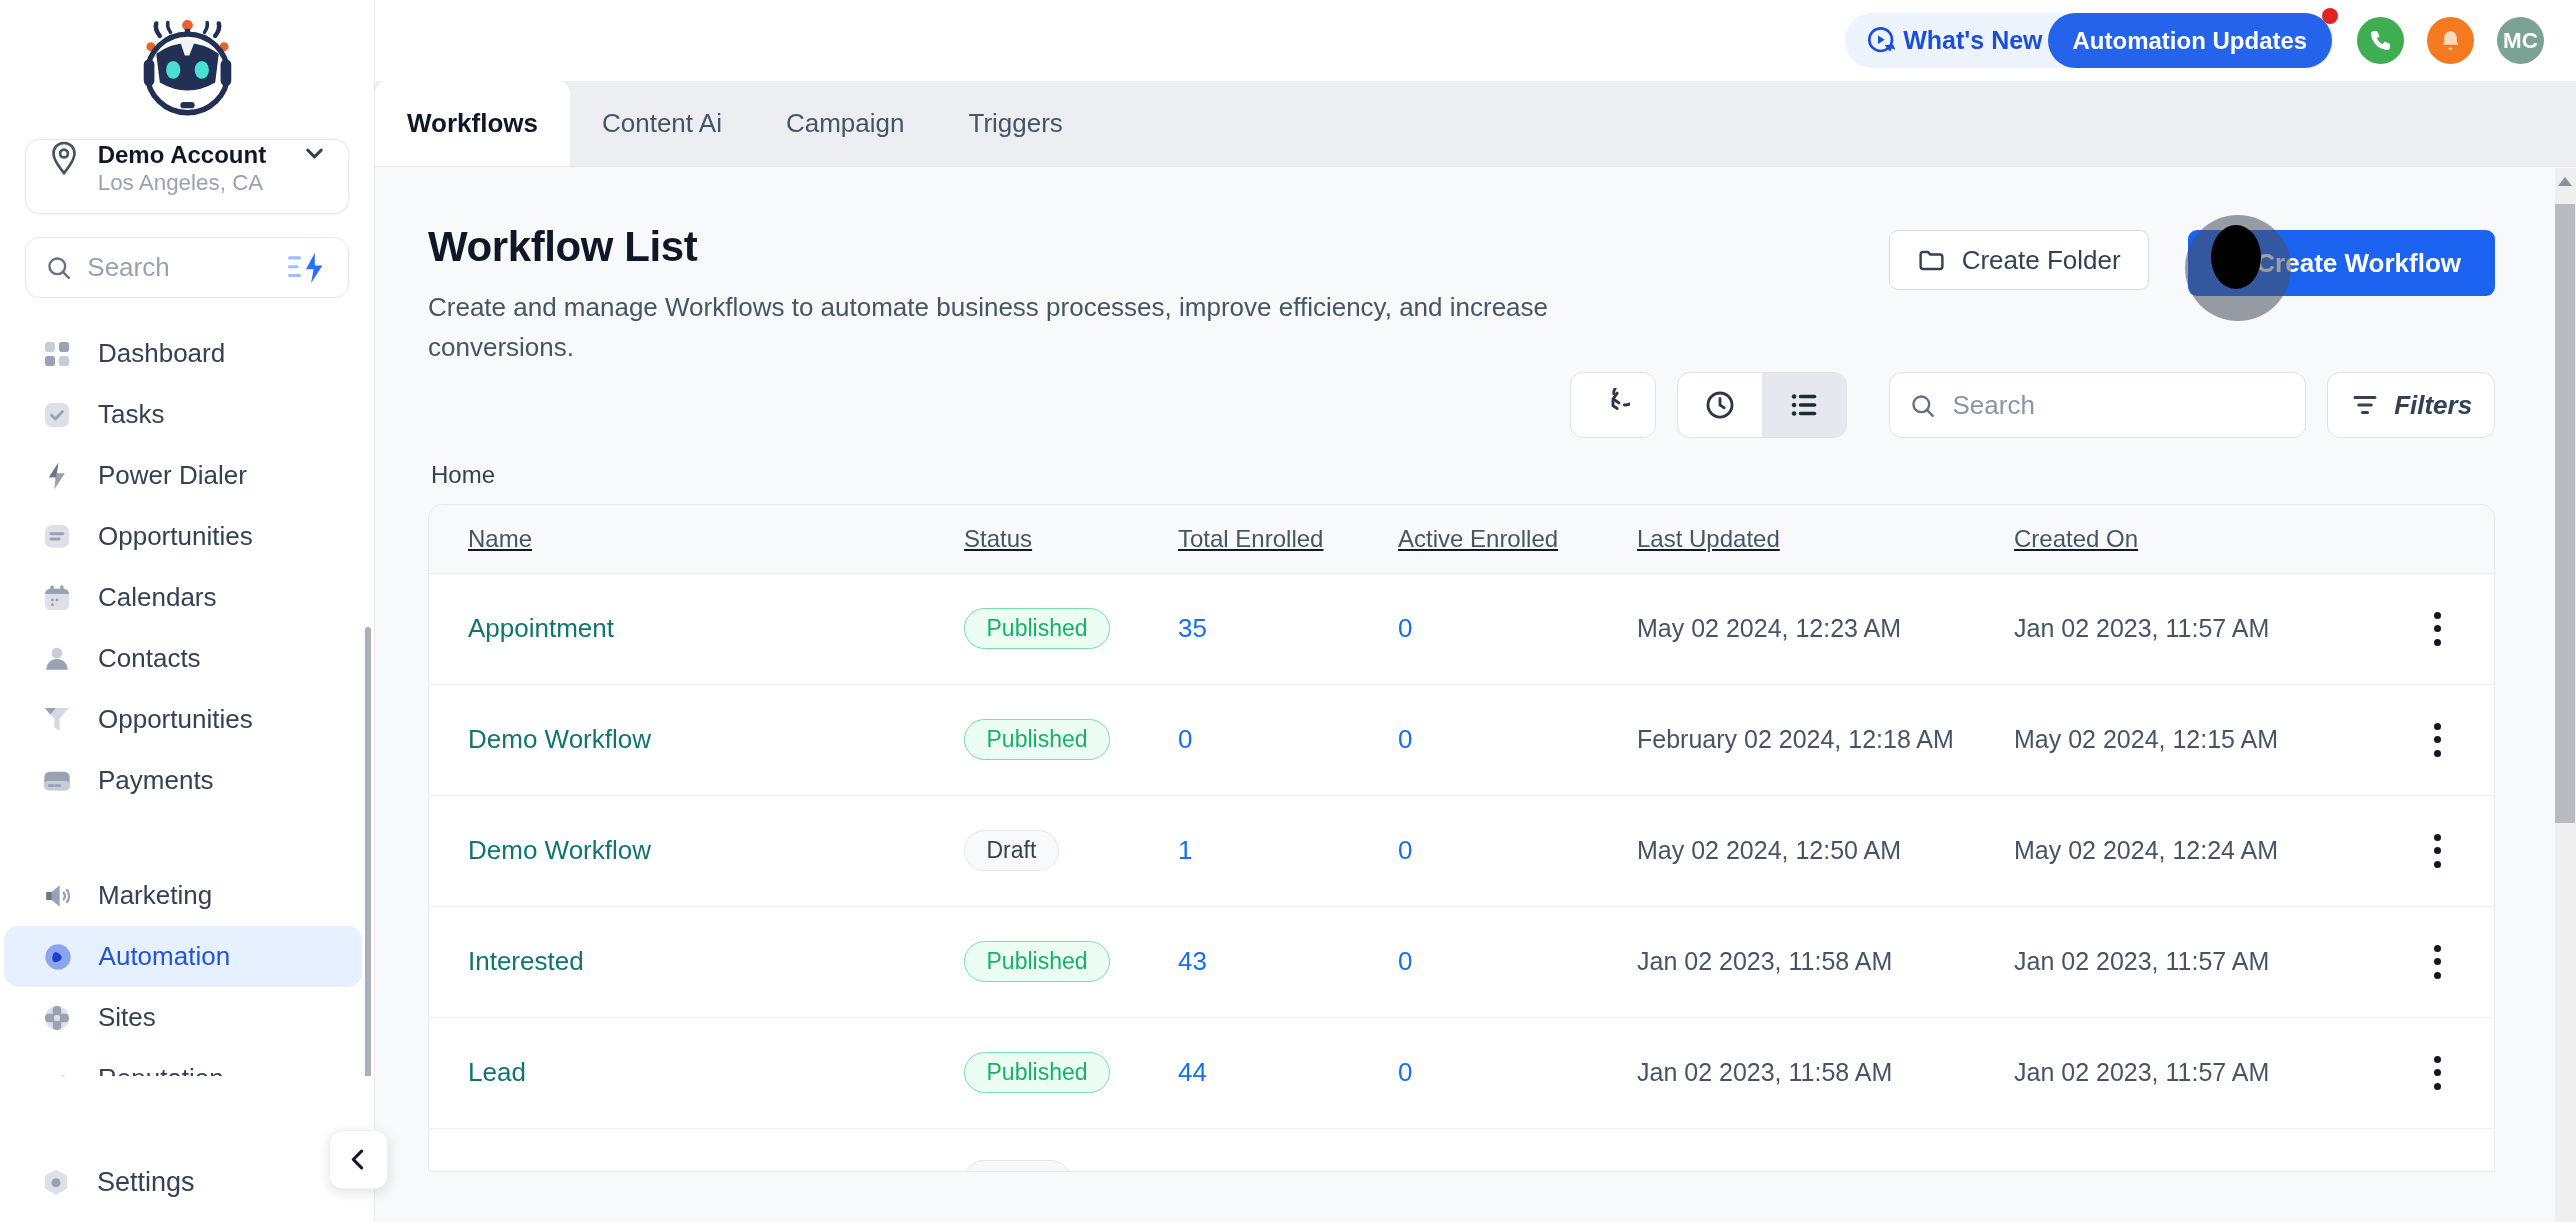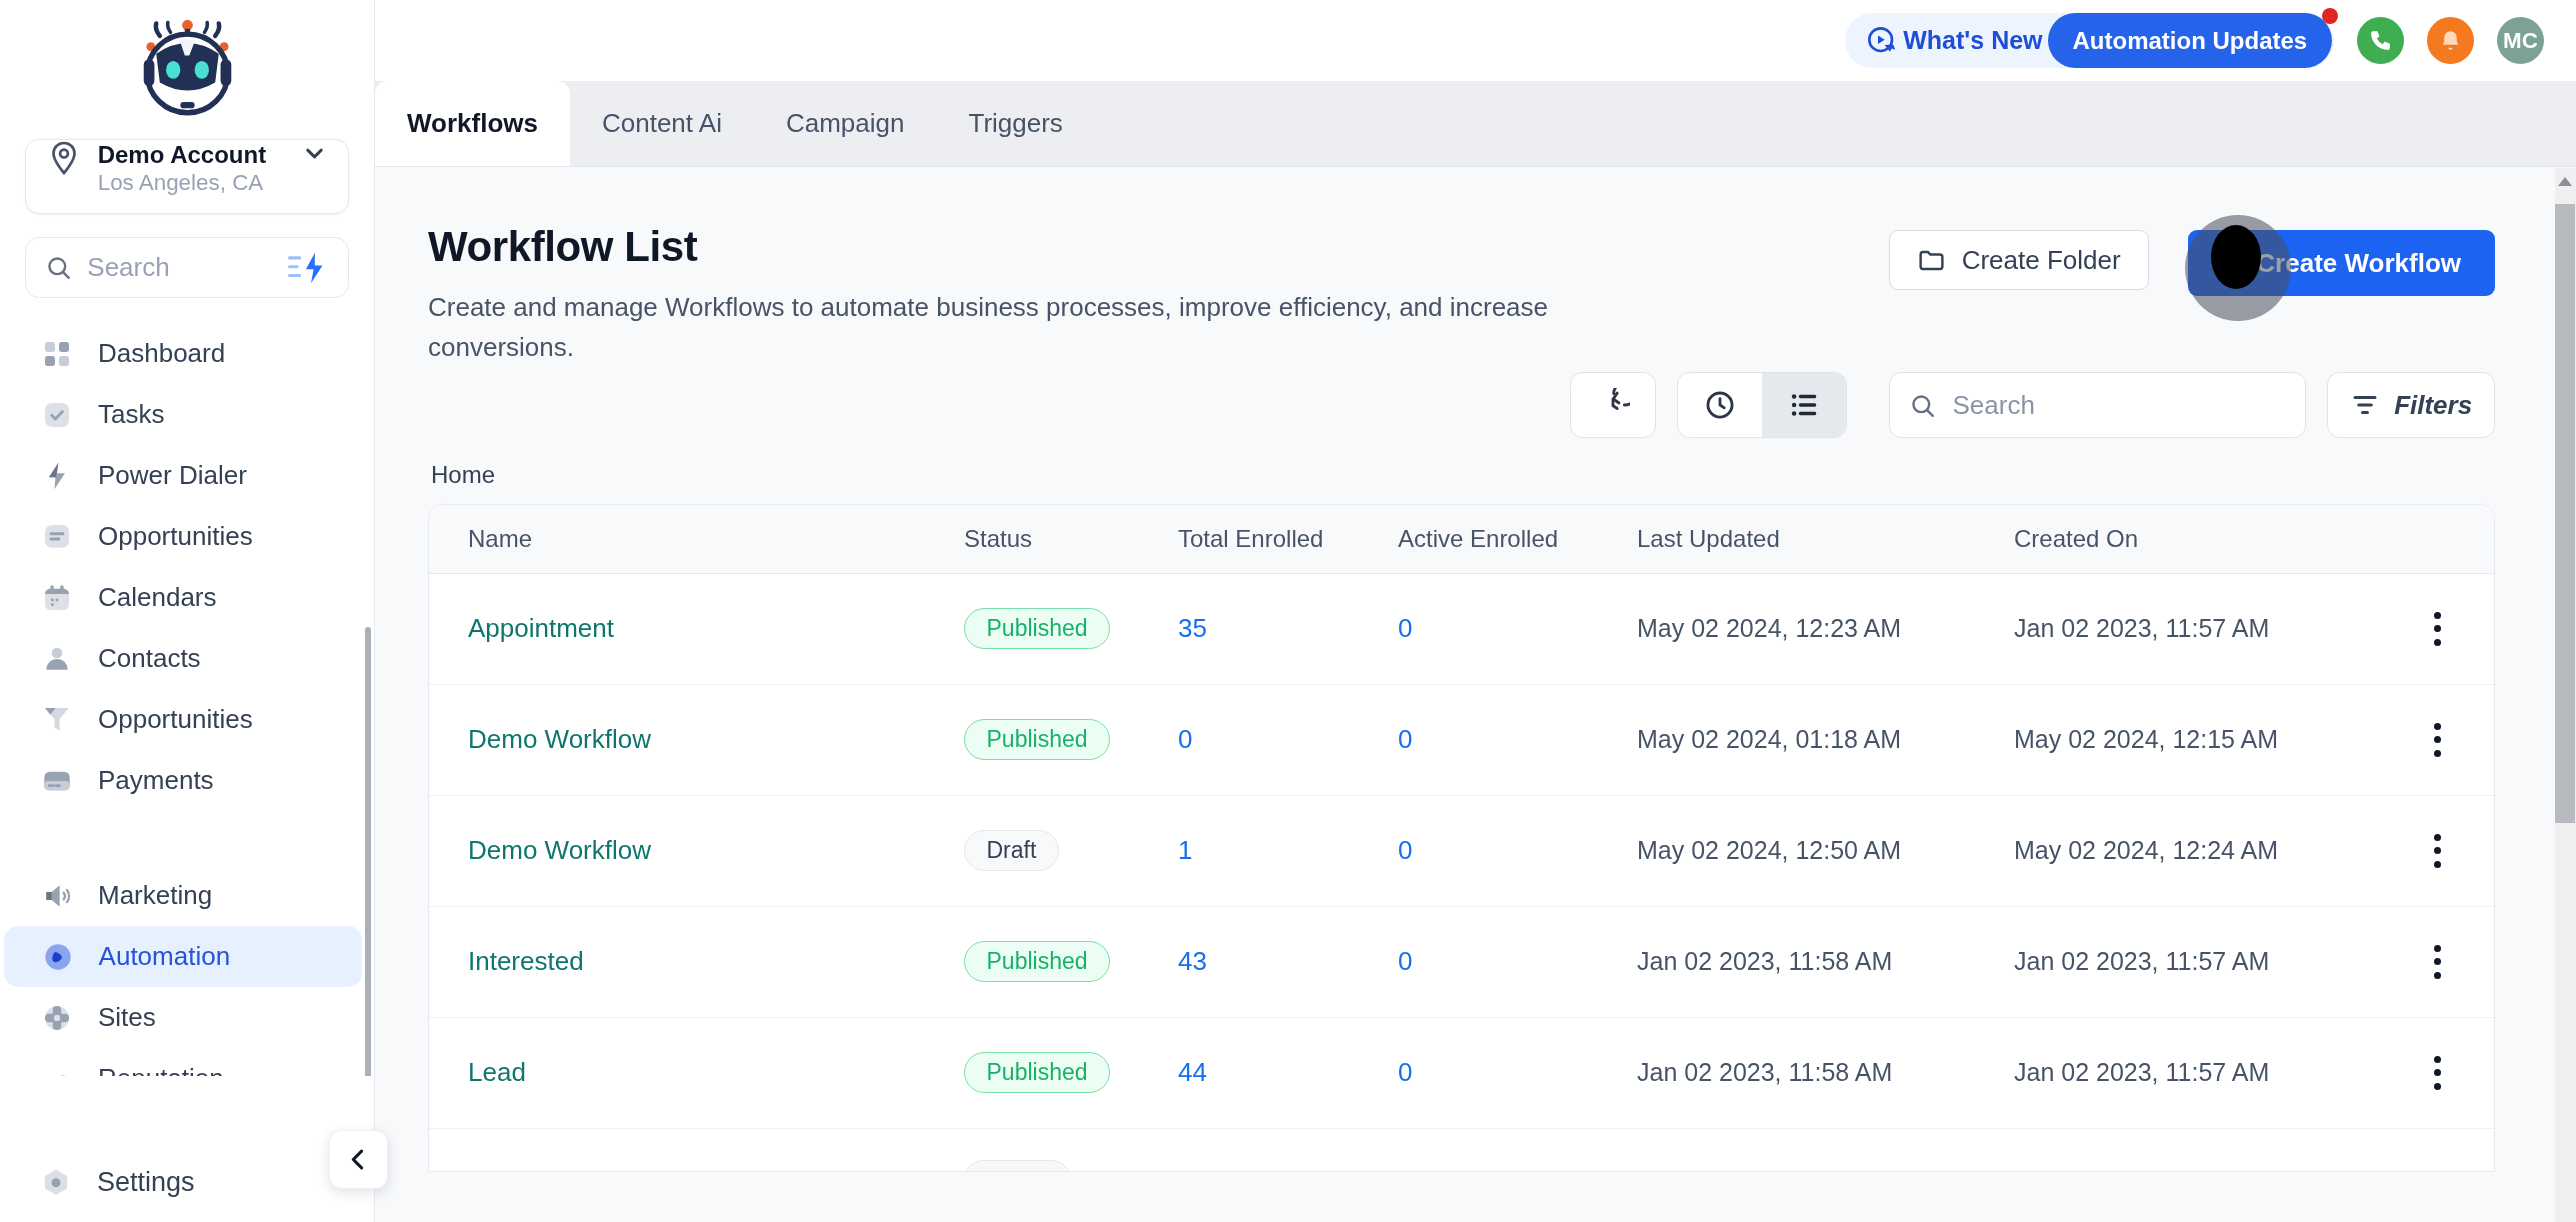--- a/index.html
+++ b/index.html
@@ -80,21 +80,21 @@
   .toolbar-search input::placeholder { color:#8a94a6; }
   .toolbar-search svg { position:absolute; left:19.7px; top:19px; }
   .btn-filters { width:168px; height:66px; background:#fff; border:0.9px solid #dfe3e8; border-radius:12.5px;
     display:flex; align-items:center; justify-content:center; gap:14.3px; font-size:26px; font-weight:600; color:#344054; cursor:pointer;font-style:italic; }
 
   .breadcrumb { margin:23px 0 0 56px; font-size:24px; color:#344054; cursor:pointer; width:max-content; }
 
   
   .table-card { margin:14.3px 81px 0 53px; background:#fff; border:0.9px solid #e7eaee; border-radius:14.3px 14.3px 0 0; overflow:hidden; }
   .t-head, .t-row { display:grid; grid-template-columns:535px 214px 220px 239px 377px 404px 1fr; align-items:center; }
-  .t-head { height:69px; background:#f8f9fb; border-bottom:0.9px solid #e7eaee; }
+  .t-head { height:69px; background:#f8f9fb; border-bottom:0.9px solid #e7eaee;text-decoration:underline; }
   .t-head .th { font-size:24px; color:#475467; font-weight:500; }
   .th:first-child, .td-name { padding-left:39px; }
   .t-row { height:111px; border-bottom:0.9px solid #eef1f4; background:#fff; }
   .td-name { font-size:26px; color:#0f766e; }
   .badge { display:inline-flex; align-items:center; justify-content:center; height:41px; padding:0 21.5px;
     border-radius:894px; font-size:23px; width:max-content; }
   .badge.published { background:#ecfdf3; border:1.3px solid #75e0a7; color:#17b26a; }
   .badge.draft { background:#f8f9fb; border:1.3px solid #e4e7ec; color:#344054; }
   .td-num { font-size:26px; color:#1570ef; cursor:pointer; width:max-content; }
   .td-date { font-size:25px; color:#475467; }
@@ -406,21 +406,21 @@
             <i></i>
             <i></i>
           </div>
       </div>
 
       <div class="t-row">
         <div class="td-name">Demo Workflow</div>
         <div><span class="badge published">Published</span></div>
         <div class="td-num">0</div>
         <div class="td-num">0</div>
-        <div class="td-date">May 02 2024, 01:18 AM</div>
+        <div class="td-date">February 02 2024, 12:18 AM</div>
         <div class="td-date">May 02 2024, 12:15 AM</div>
         <div class="kebab">
             <i></i>
             <i></i>
             <i></i>
           </div>
       </div>
 
       <div class="t-row">
         <div class="td-name">Demo Workflow</div>

